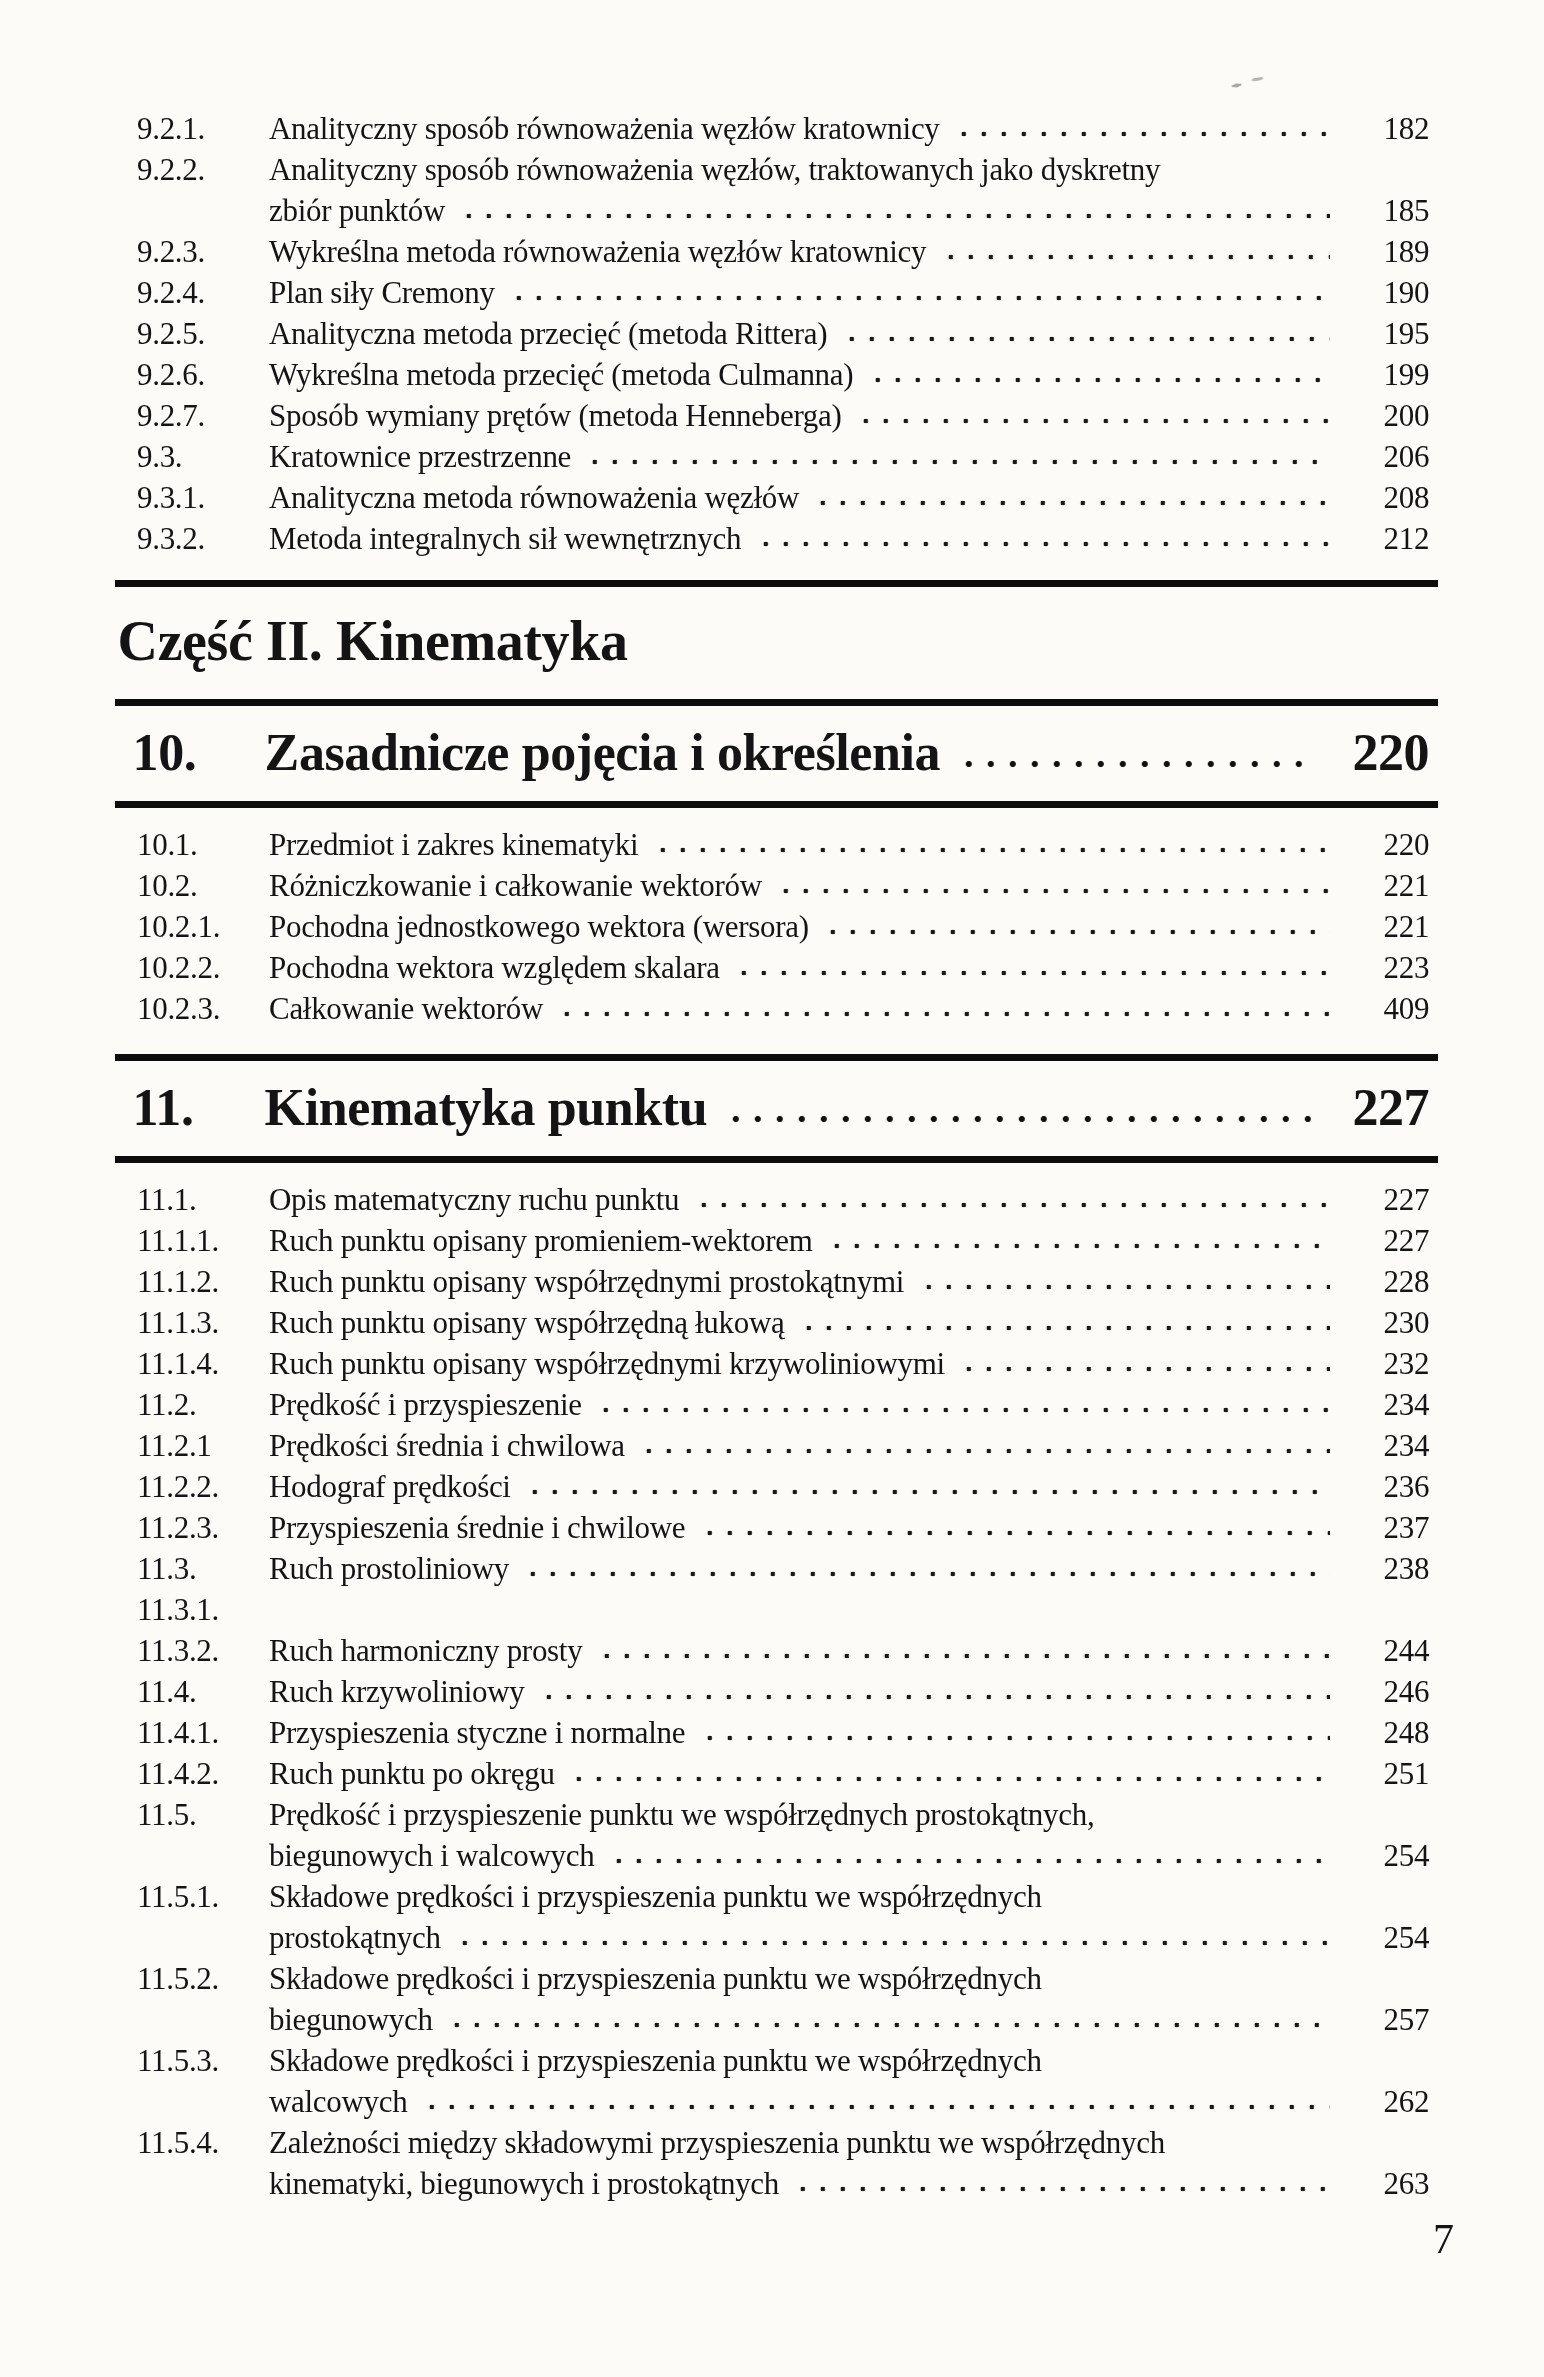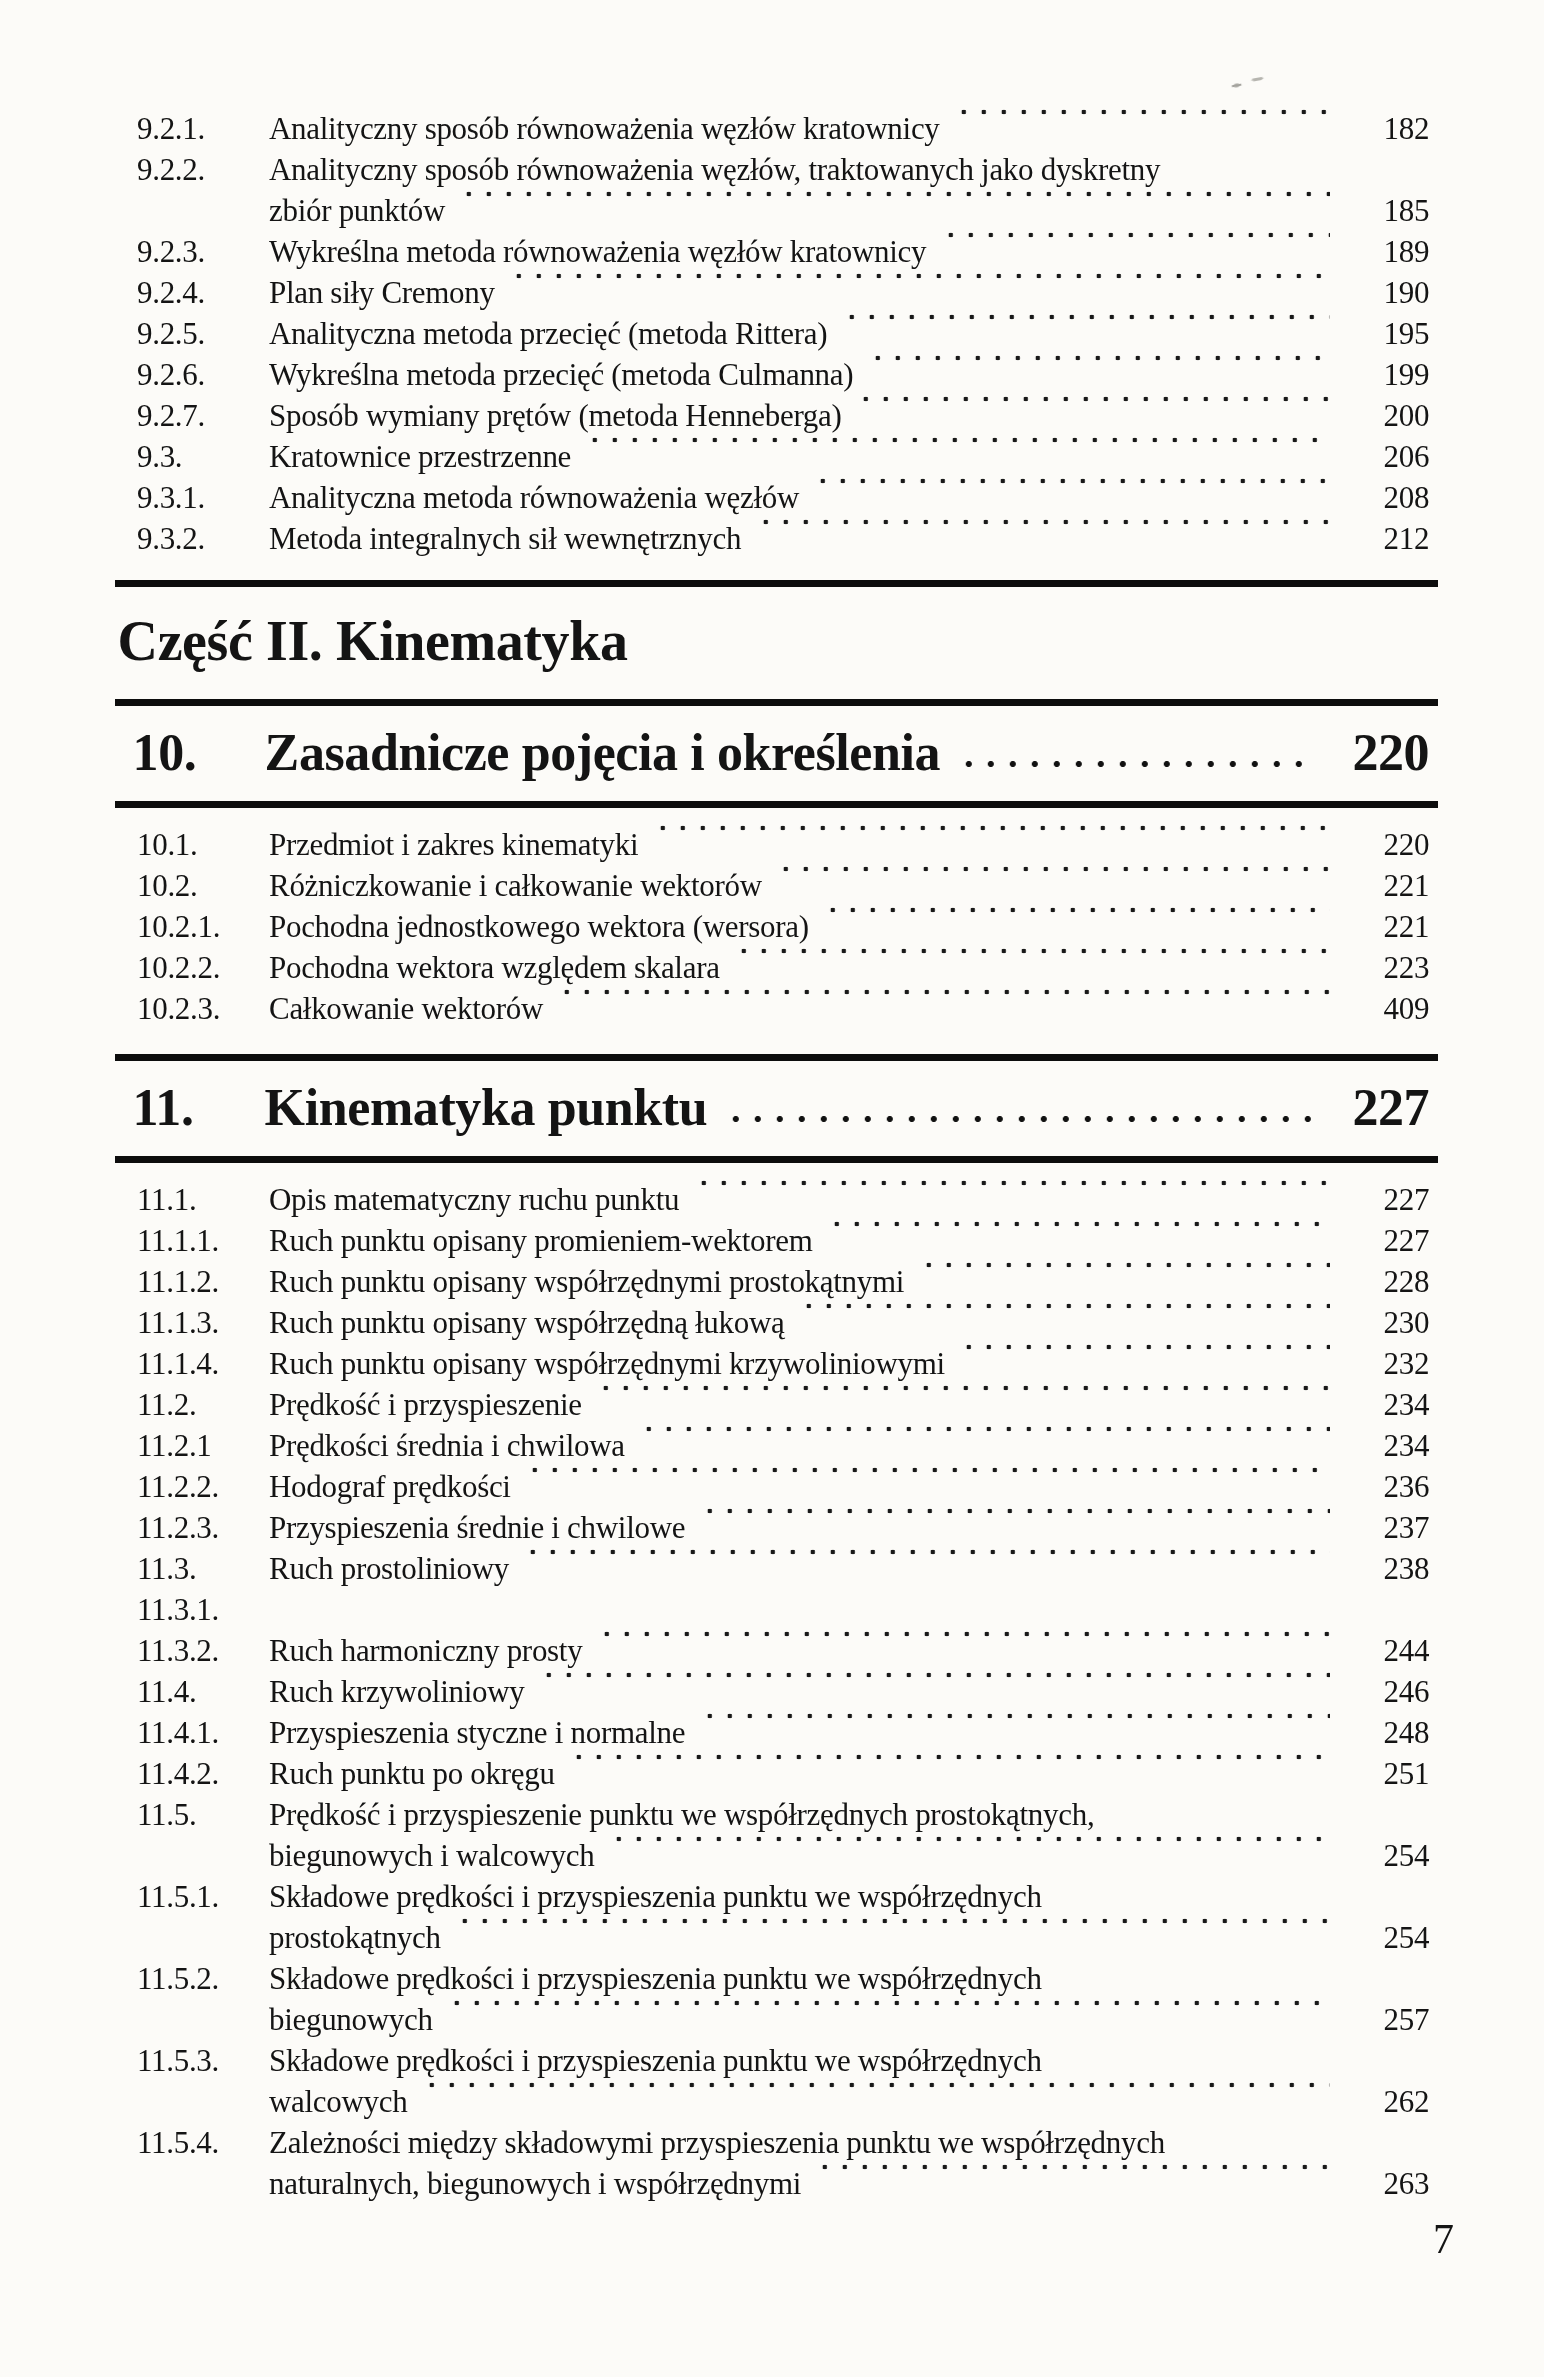--- a/index.html
+++ b/index.html
@@ -26,21 +26,21 @@
   .entries-block {
     font-size: 31px;
     line-height: 41px;
     letter-spacing: -0.3px;
     padding: 0 8.8px 0 22px;
   }
   .entries-block:first-child { margin-top: 108px; }
   .trow { display: flex; }
   .tnum { width: 132px; flex: 0 0 132px; }
   .tbody { flex: 1 1 auto; display: flex; flex-direction: column; min-width: 0; }
-  .tline { display: flex; flex-wrap: nowrap; }
+  .tline { display: flex; align-items: flex-end; flex-wrap: nowrap; }
   .ttext { white-space: nowrap; flex: 0 0 auto; }
   .dots {
     flex: 1 1 35px;
     min-width: 26.5px;
     height: 8px;
     margin: 0 0 10.6px 12.4px;
     background-image: radial-gradient(circle, #181818 0 2.1px, rgba(0,0,0,0) 2.6px);
     background-size: 20px 8px;
     background-repeat: repeat-x;
     background-position: 1.8px 0;
@@ -525,21 +525,21 @@
     </span>
   </div>
         <div class="trow">
     <span class="tnum">11.5.4.</span>
     <span class="tbody">
       <span class="tline l1">
         <span class="ttext">Zależności między składowymi przyspieszenia punktu we współrzędnych</span>
 
       </span>
       <span class="tline l2">
-        <span class="ttext">naturalnych, biegunowych i współrzędnymi</span>
+        <span class="ttext">kinematyki, biegunowych i prostokątnych</span>
         <span class="dots"></span>
         <span class="tpage">263</span>
       </span>
     </span>
   </div>
       </div>
     </div>
   <div class="smudge"></div>
   <div class="folio">7</div>
 </div>

